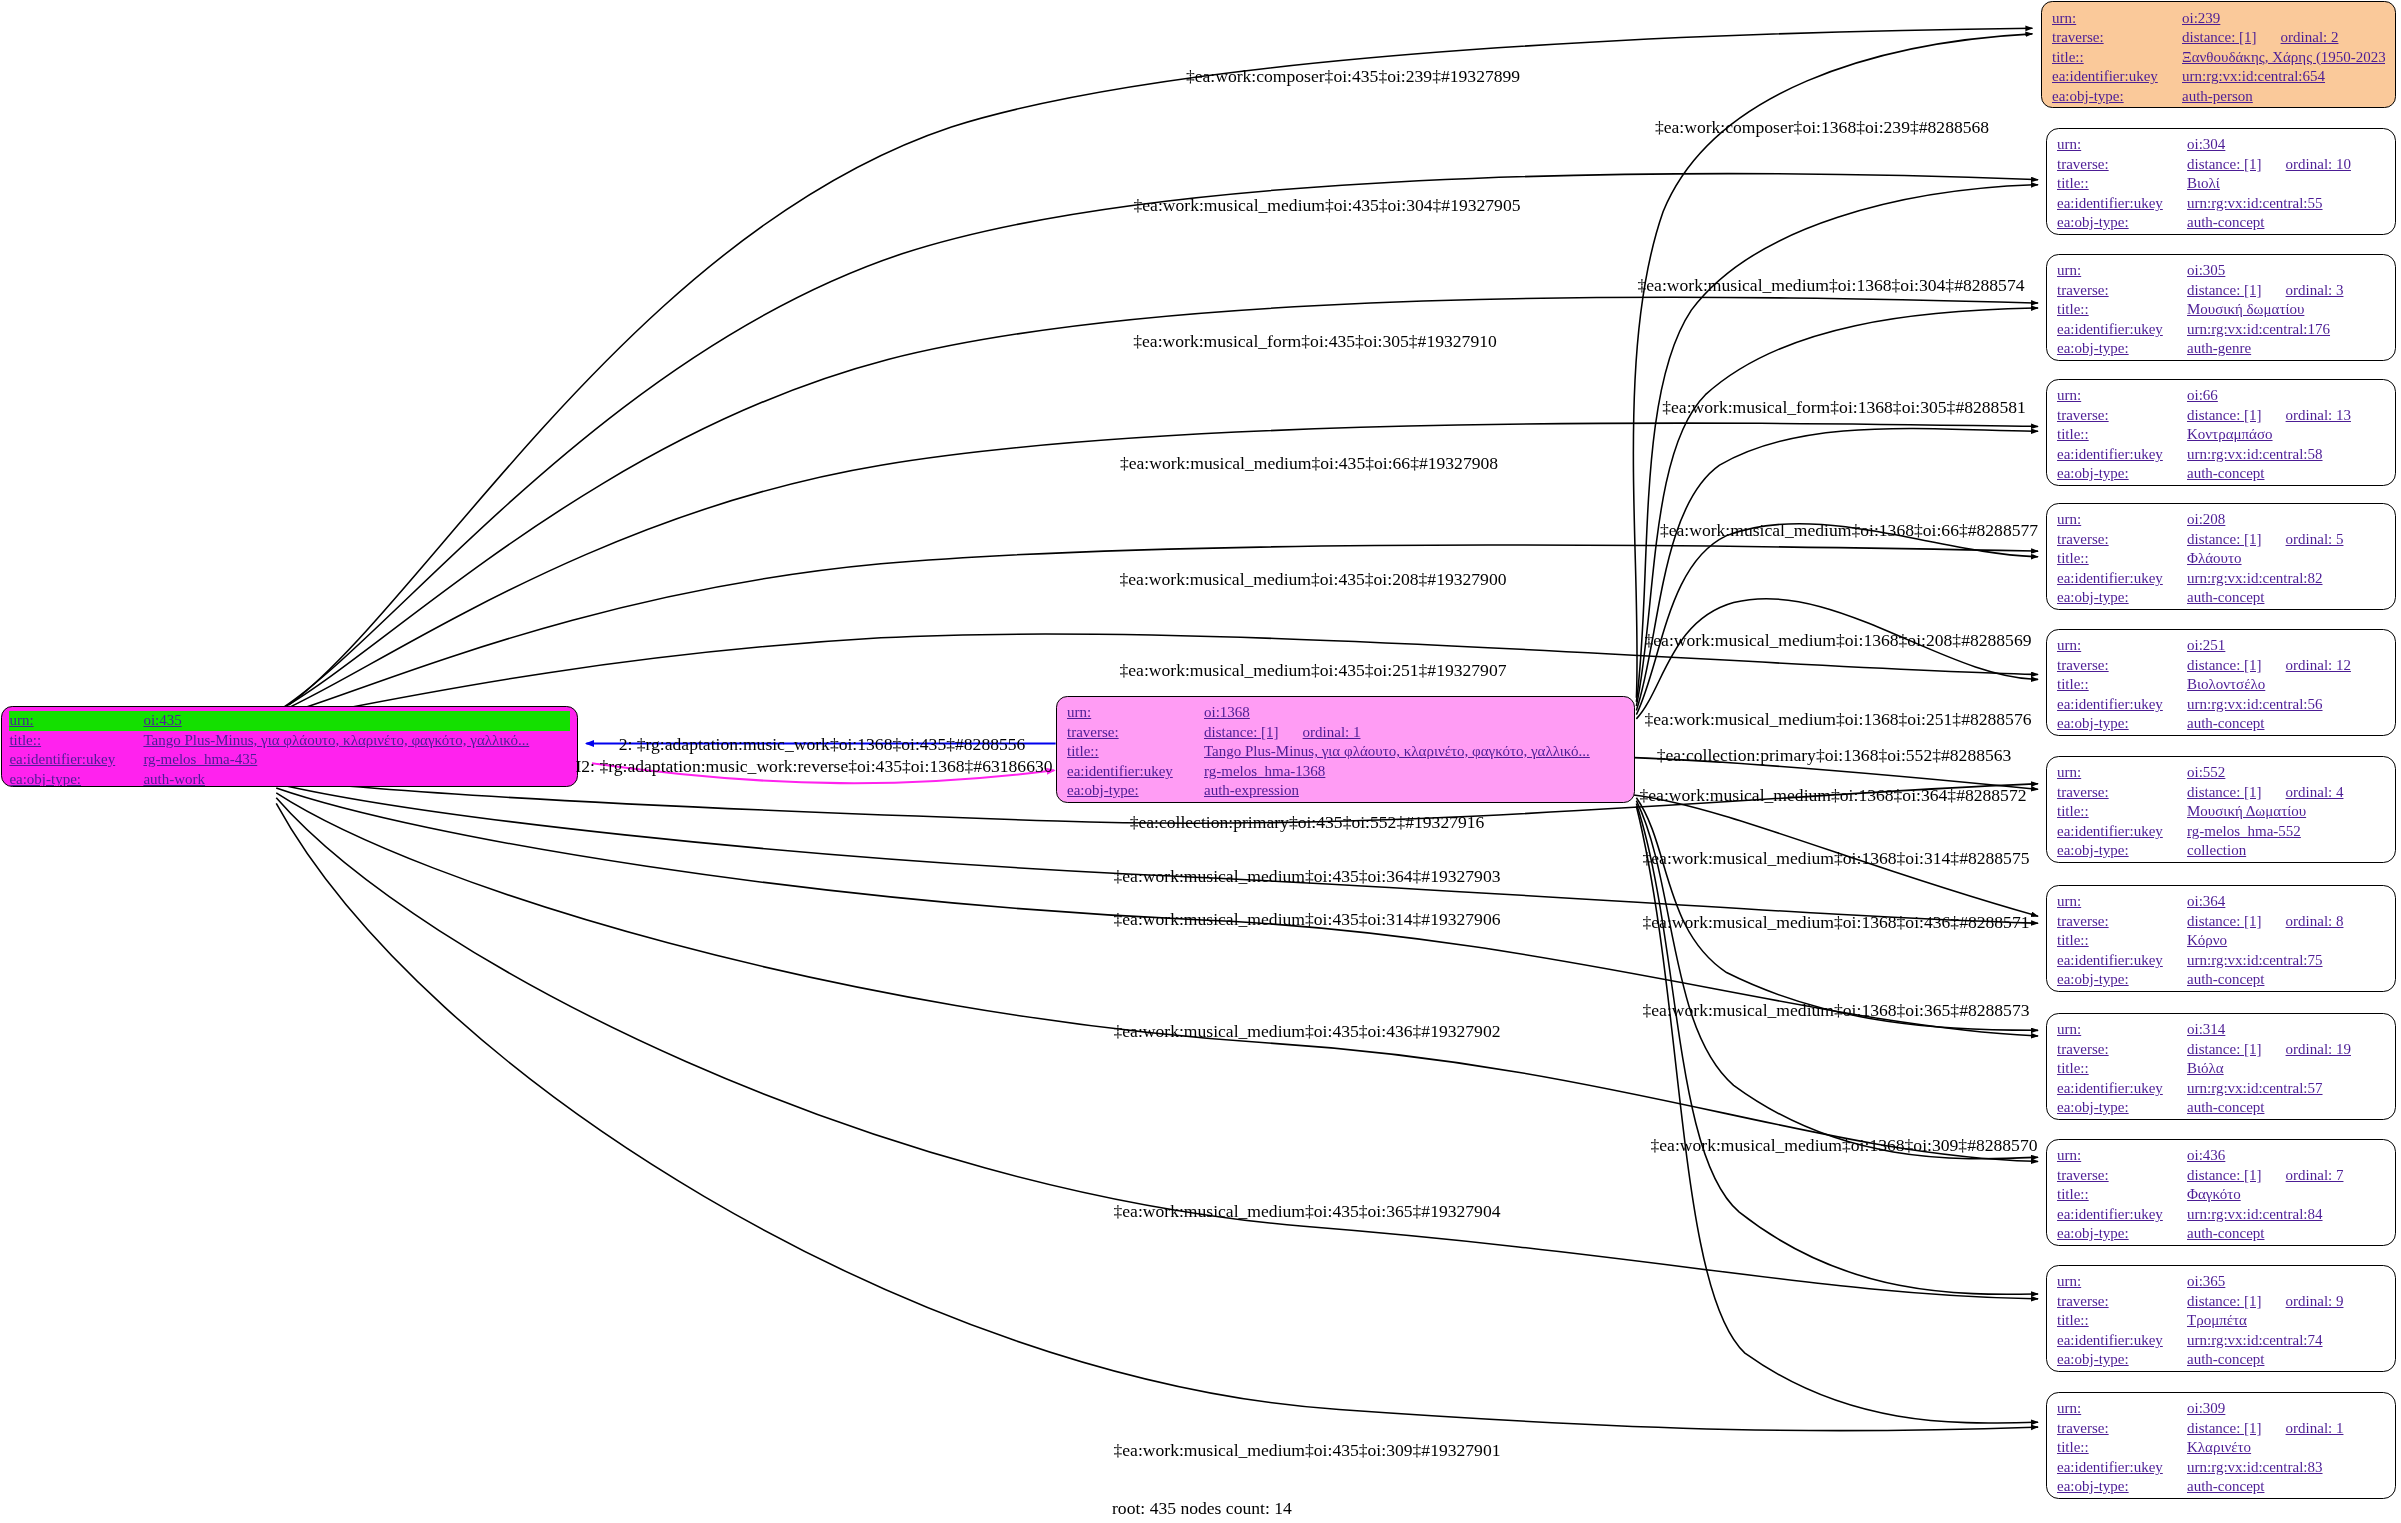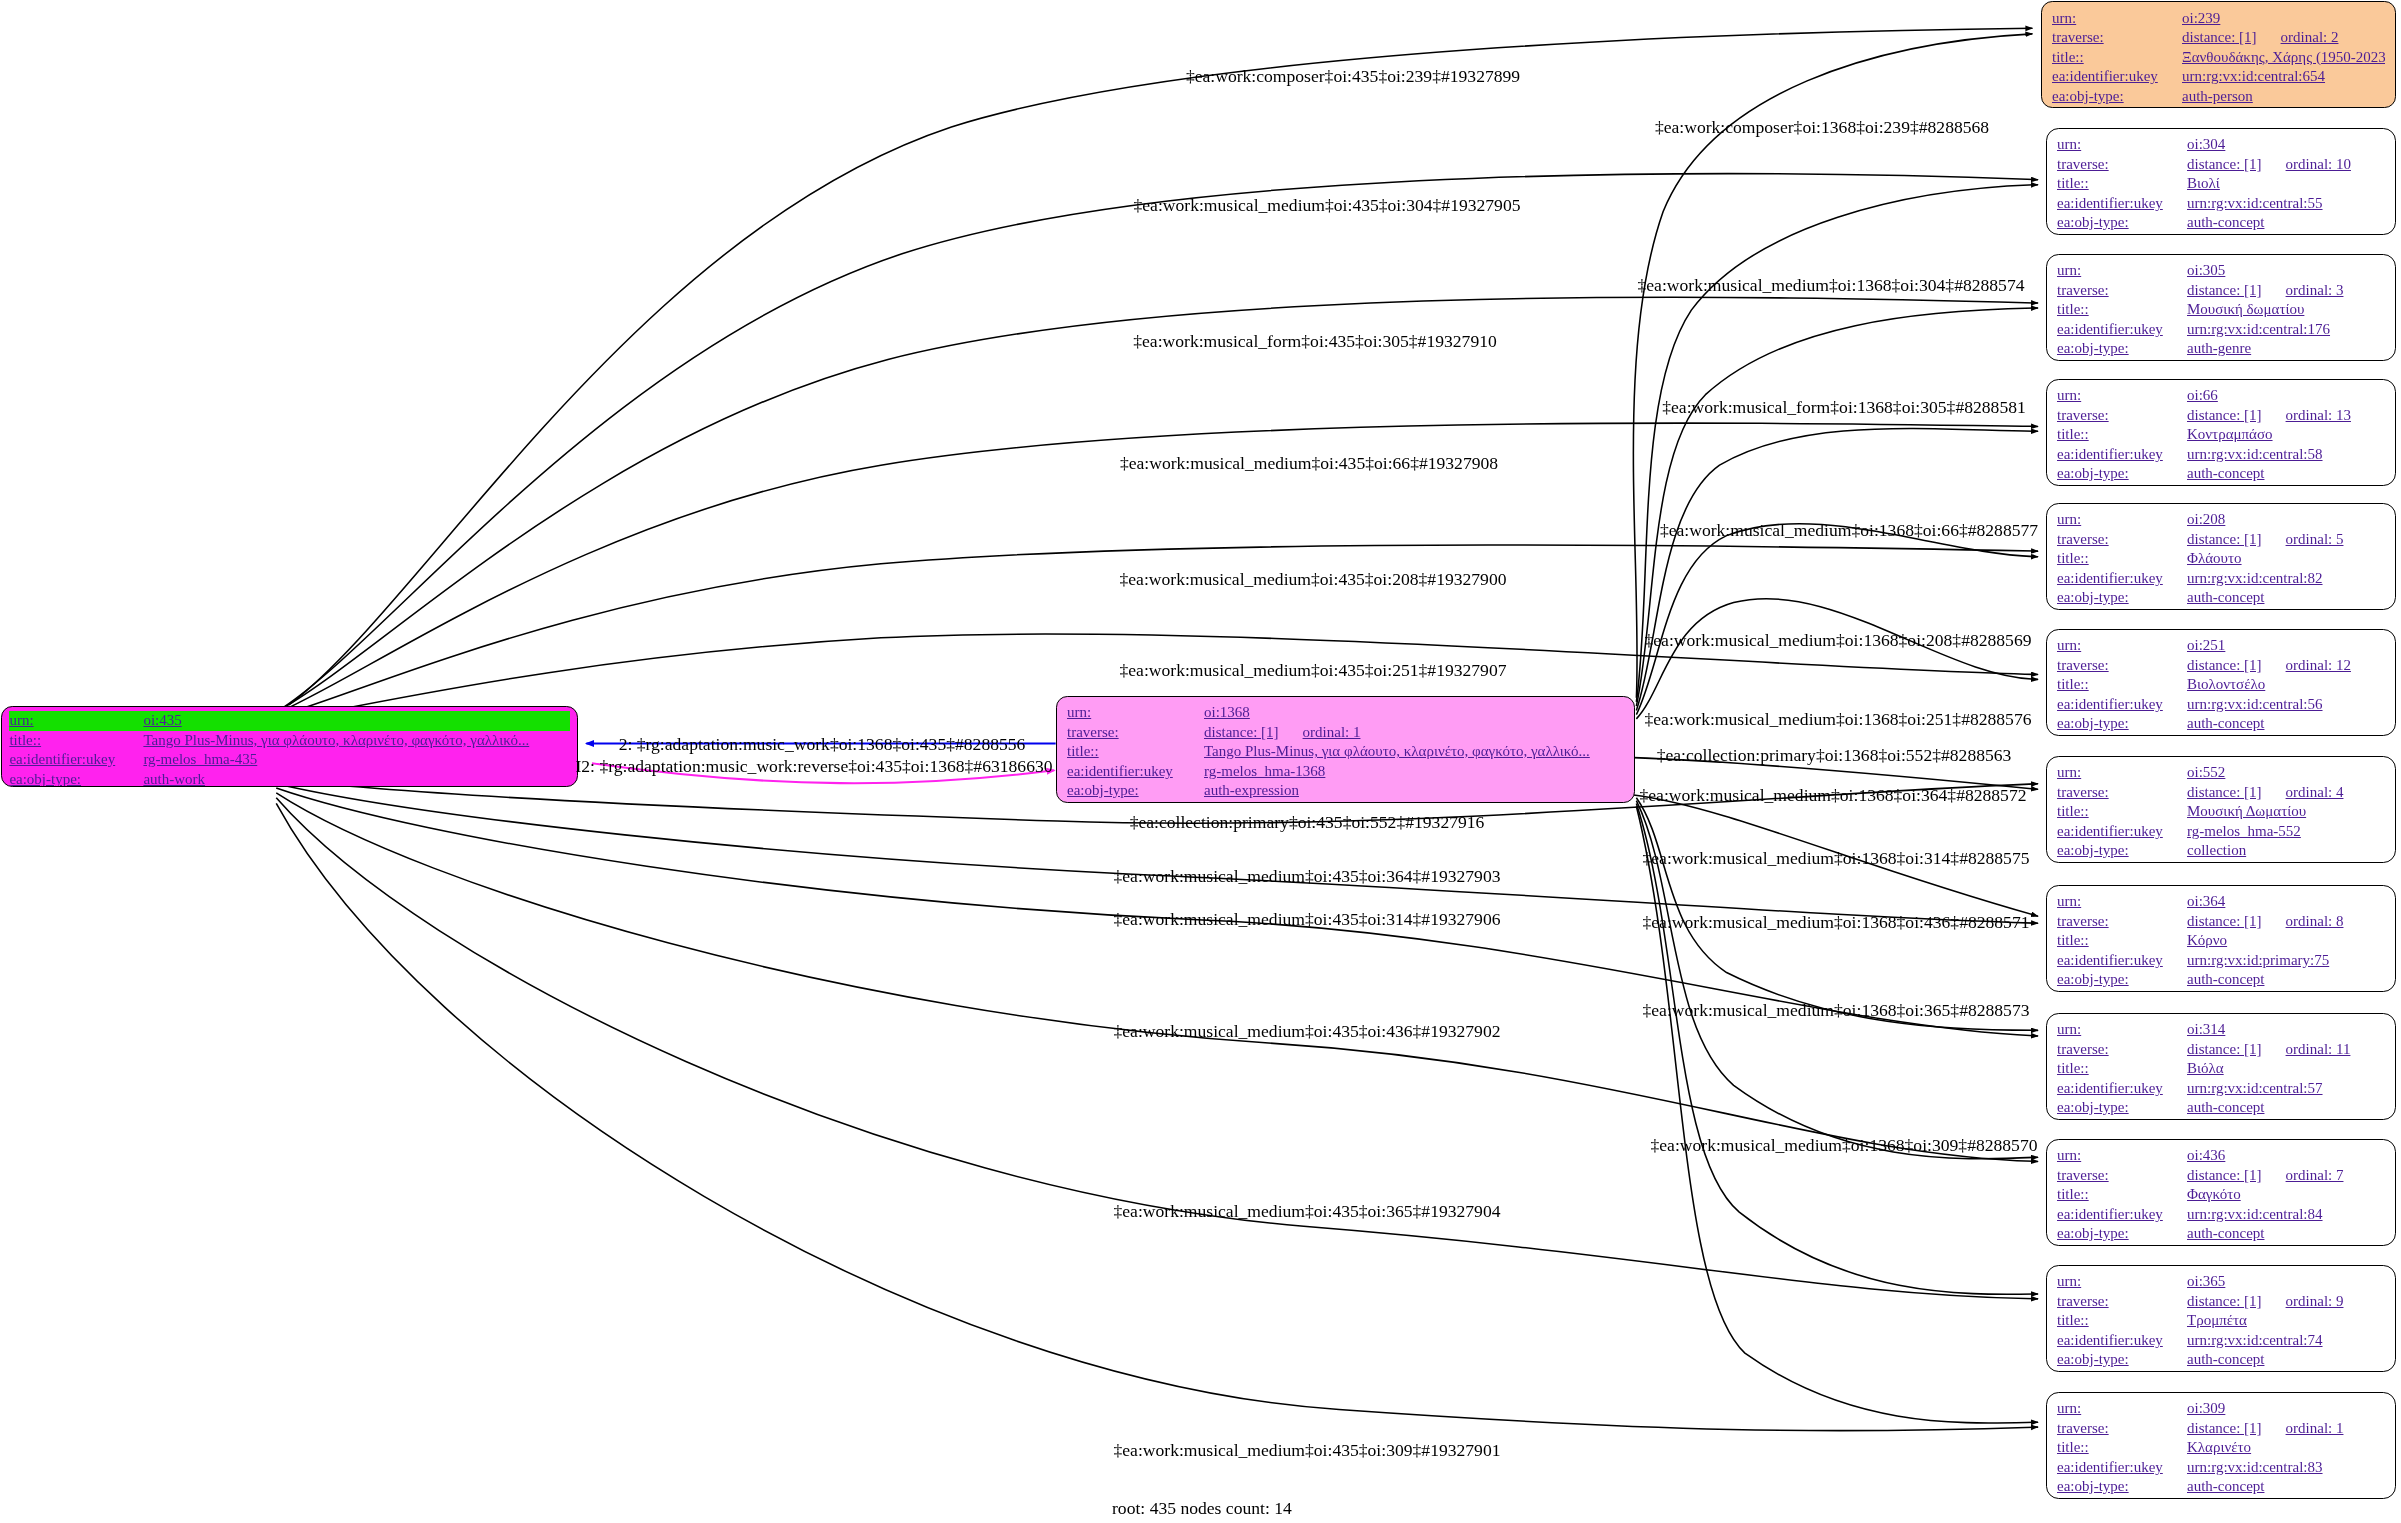--- a/index.html
+++ b/index.html
@@ -373,36 +373,36 @@
     <div class="row">
         <span class="k">traverse:</span>
         <span class="v"><span>distance: [1]</span><span class="ord">ordinal: 8</span></span>
       </div>
     <div class="row">
         <span class="k">title::</span>
         <span class="v">Κόρνο</span>
       </div>
     <div class="row">
         <span class="k">ea:identifier:ukey</span>
-        <span class="v">urn:rg:vx:id:primary:75</span>
+        <span class="v">urn:rg:vx:id:central:75</span>
       </div>
     <div class="row">
         <span class="k">ea:obj-type:</span>
         <span class="v">auth-concept</span>
       </div>
   </div>
 
   <div class="node" style="left:2046px; top:1013px; width:350px; height:107px;">
     <div class="row">
         <span class="k">urn:</span>
         <span class="v">oi:314</span>
       </div>
     <div class="row">
         <span class="k">traverse:</span>
-        <span class="v"><span>distance: [1]</span><span class="ord">ordinal: 11</span></span>
+        <span class="v"><span>distance: [1]</span><span class="ord">ordinal: 19</span></span>
       </div>
     <div class="row">
         <span class="k">title::</span>
         <span class="v">Βιόλα</span>
       </div>
     <div class="row">
         <span class="k">ea:identifier:ukey</span>
         <span class="v">urn:rg:vx:id:central:57</span>
       </div>
     <div class="row">

